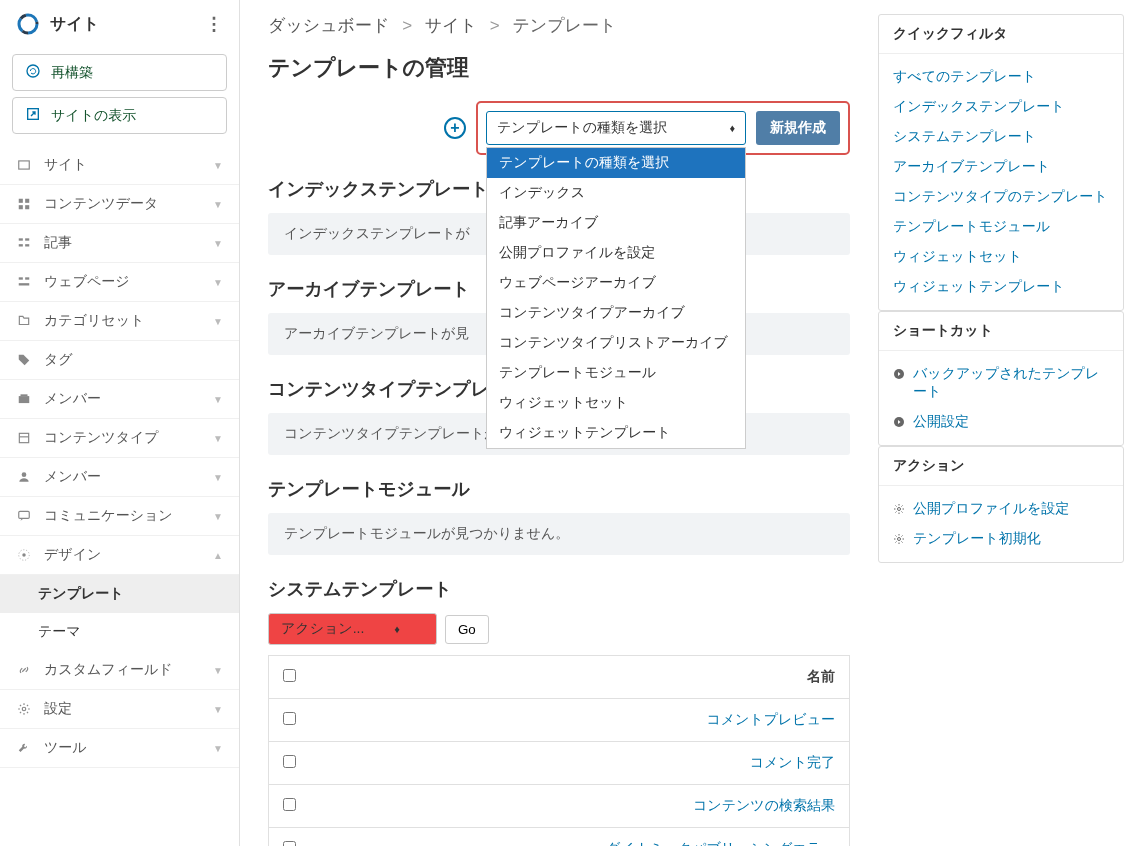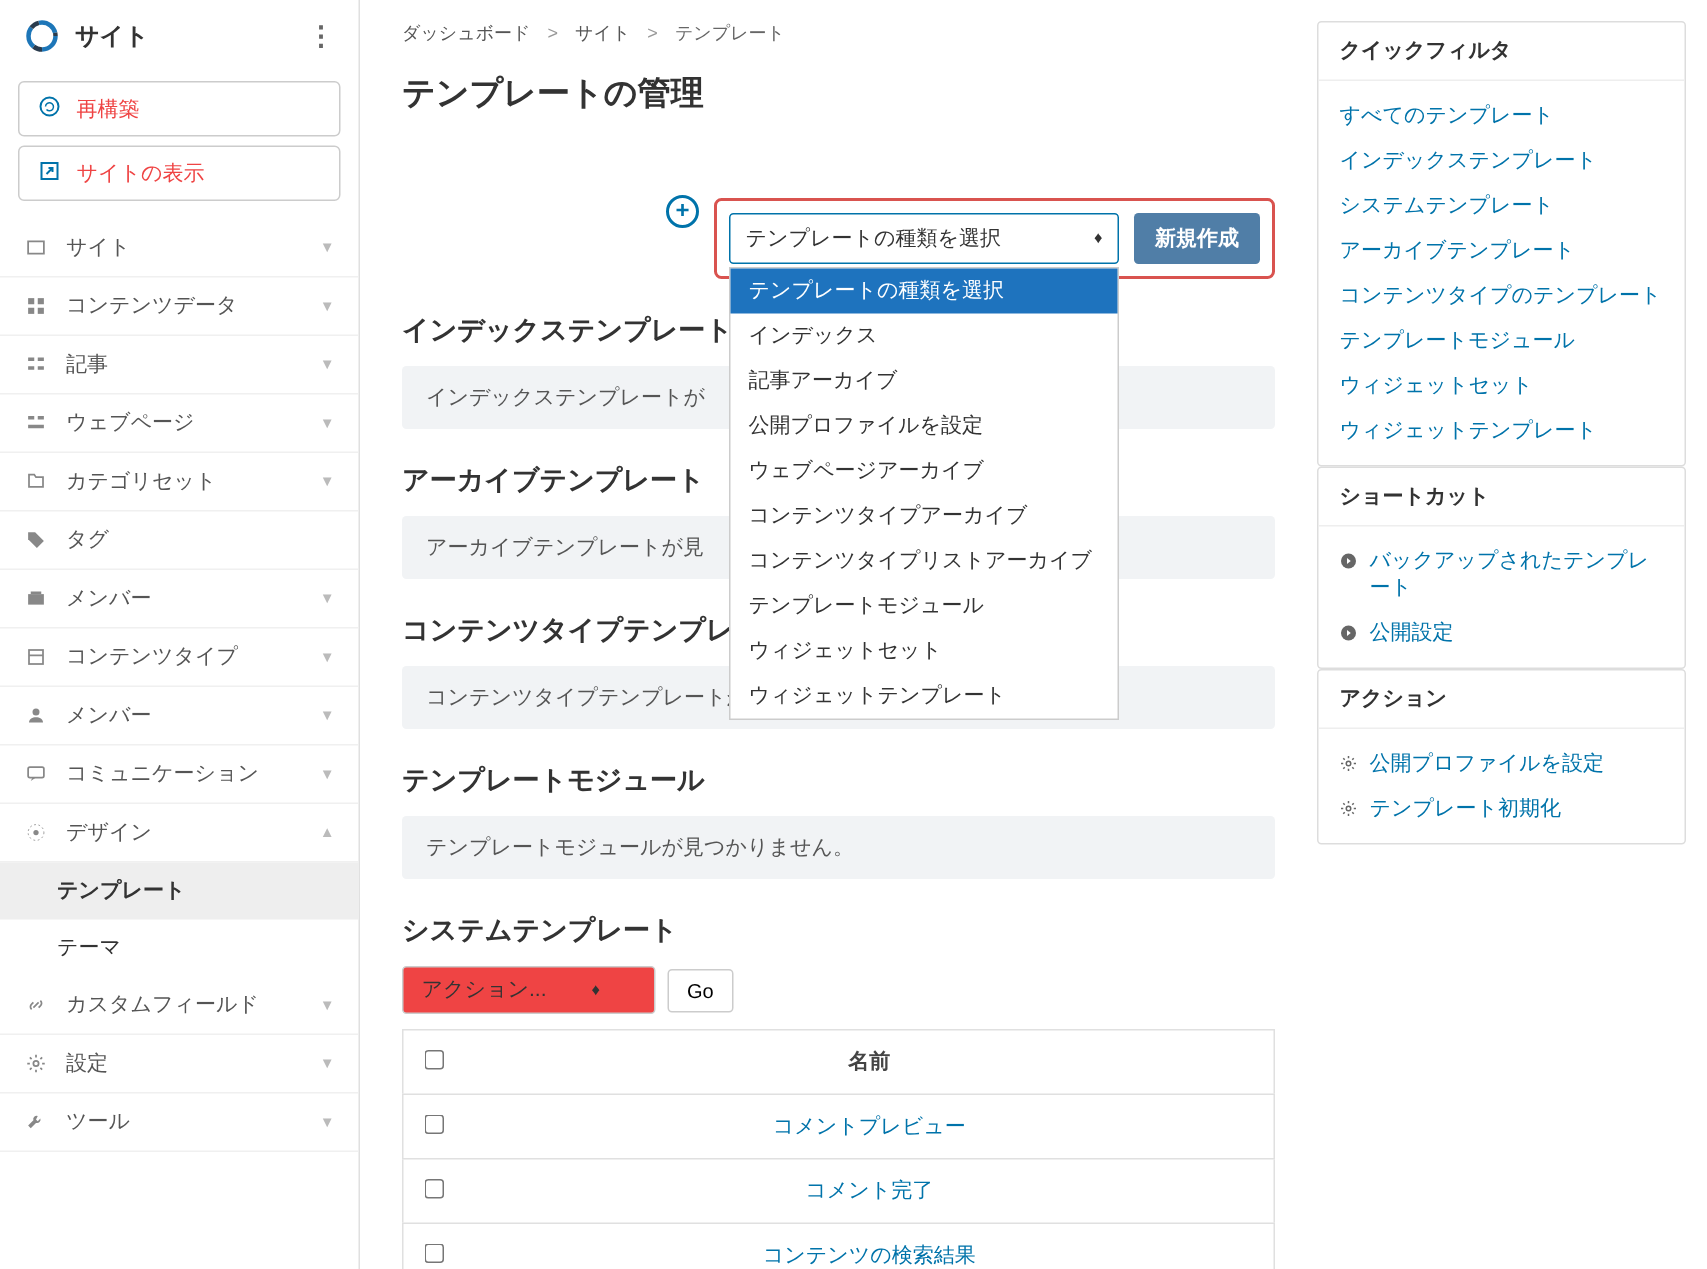--- a/index.html
+++ b/index.html
@@ -4,59 +4,59 @@
 <style>
 * { box-sizing: border-box; margin: 0; padding: 0; }
 body { font-family: -apple-system, BlinkMacSystemFont, "Segoe UI", "Hiragino Sans", "Meiryo", sans-serif; font-size: 14px; color: #333; background: #fff; }
 .container { display: flex; width: 1138px; }
 .sidebar { width: 240px; background: #fff; border-right: 1px solid #e0e0e0; flex-shrink: 0; }
 .sidebar-header { display: flex; align-items: center; justify-content: space-between; padding: 12px 16px; }
 .sidebar-title { display: flex; align-items: center; gap: 10px; font-weight: bold; font-size: 16px; }
 .logo-icon { width: 24px; height: 24px; display: inline-flex; }
 .more-icon { color: #666; cursor: pointer; font-size: 18px; font-weight: bold; }
 .sidebar-actions { padding: 6px 12px; }
-.action-btn { display: flex; align-items: center; gap: 10px; width: 100%; padding: 8px 12px; border: 1px solid #ccc; border-radius: 4px; background: #fff; color: #ef4444; margin-bottom: 6px; cursor: pointer; font-size: 14px; }
+.action-btn { display: flex; align-items: center; gap: 10px; width: 100%; padding: 8px 12px; border: 1px solid #ccc; border-radius: 4px; background: #fff; color: #14532d; margin-bottom: 6px; cursor: pointer; font-size: 14px; }
 .action-btn .ab-icon { color: #0073aa; }
 .nav-item { display: flex; justify-content: space-between; align-items: center; padding: 10px 16px; border-bottom: 1px solid #f0f0f0; cursor: pointer; color: #555; }
 .nav-item-left { display: flex; align-items: center; gap: 12px; }
 .nav-icon { width: 16px; height: 16px; display: inline-flex; align-items: center; justify-content: center; color: #888; }
 .nav-caret { color: #bbb; font-size: 10px; }
 .subnav-item { padding: 10px 16px 10px 38px; cursor: pointer; color: #333; }
 .subnav-item.active { background: #eeeeee; font-weight: bold; }
 .main { flex: 1; padding: 14px 28px; }
-.breadcrumb { font-size: 12px; color: #666; margin-bottom: 16px; }
+.breadcrumb { font-size: 17px; color: #666; margin-bottom: 16px; }
 .breadcrumb a { color: #555; text-decoration: none; }
 .breadcrumb-sep { margin: 0 8px; color: #999; }
 .page-title { font-size: 22px; font-weight: bold; margin-bottom: 18px; }
 .toolbar { display: flex; align-items: center; justify-content: flex-end; gap: 10px; margin-bottom: 20px; position: relative; }
 .add-icon { color: #0073aa; width: 22px; height: 22px; display: inline-flex; align-items: center; justify-content: center; border: 2px solid #0073aa; border-radius: 50%; font-weight: bold; font-size: 16px; }
 .select-box { width: 260px; padding: 7px 10px; border: 1px solid #0073aa; border-radius: 3px; font-size: 14px; background: #fff; display: flex; justify-content: space-between; align-items: center; }
 .primary-btn { background: #507ea7; color: #fff; padding: 8px 14px; border: none; border-radius: 3px; font-size: 14px; font-weight: bold; cursor: pointer; }
 .dropdown-list { position: absolute; top: 36px; left: 0; width: 260px; background: #fff; border: 1px solid #ccc; z-index: 10; }
 .dropdown-item { padding: 6px 12px; cursor: pointer; font-size: 14px; }
 .dropdown-item.selected { background: #1e73be; color: #fff; }
 .section-title { font-size: 18px; font-weight: bold; margin: 22px 0 12px; }
 .empty-row { background: #f1f3f5; padding: 12px 16px; border-radius: 3px; color: #555; }
 .actions-row { display: flex; align-items: center; gap: 8px; margin-bottom: 10px; }
 .action-select { padding: 6px 36px 6px 12px; border: 1px solid #ccc; border-radius: 3px; font-size: 14px; background: #ef4444; display: inline-flex; align-items: center; }
 .go-btn { padding: 6px 12px; border: 1px solid #ccc; border-radius: 3px; background: #fff; cursor: pointer; }
 .tbl { width: 100%; border: 1px solid #e0e0e0; border-collapse: collapse; }
-.tbl th, .tbl td { padding: 12px 14px; border-bottom: 1px solid #e0e0e0; text-align: center; }
+.tbl th, .tbl td { padding: 12px 14px; border-bottom: 1px solid #e0e0e0; text-align: right; }
 .tbl th { font-weight: bold; color: #444; }
 .tbl th.check-col, .tbl td.check-col { width: 40px; text-align: center; }
 .tbl td.name-col a { color: #0073aa; text-decoration: none; }
 .rightcol { width: 260px; padding: 14px 14px 14px 0; flex-shrink: 0; }
 .panel { border: 1px solid #ddd; border-radius: 3px; background: #fff; }
 .panel-header { padding: 10px 14px; font-weight: bold; border-bottom: 1px solid #eee; }
 .panel-body { padding: 8px 14px; }
 .panel-link { display: block; padding: 6px 0; color: #0073aa; text-decoration: none; }
 .panel-link-ic { display: flex; align-items: flex-start; gap: 8px; padding: 6px 0; color: #0073aa; text-decoration: none; }
 .panel-link-ic .picon { color: #666; flex-shrink: 0; margin-top: 2px; }
 .select-wrapper { position: relative; display: inline-block; }
-.red-outline { border: 2px solid #d9534f; border-radius: 5px; padding: 8px; display:flex; align-items:center; gap:10px;margin-top:37px; }
+.red-outline { border: 2px solid #d9534f; border-radius: 5px; padding: 8px; display:flex; align-items:center; gap:10px; }
 </style>
 </head>
 <body>
 
 <div class="container">
 
   <aside class="sidebar">
     <div class="sidebar-header">
       <div class="sidebar-title">
         <span class="logo-icon">

